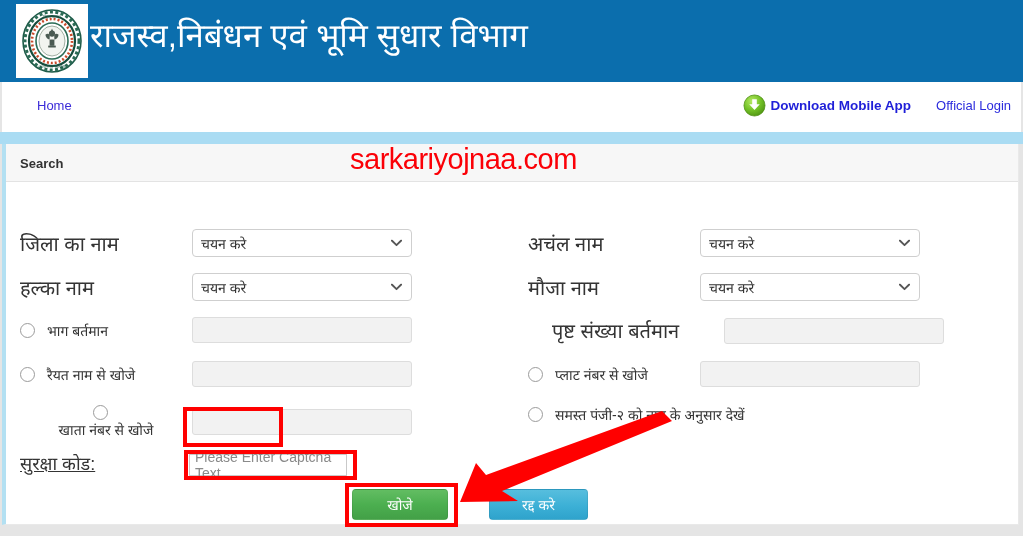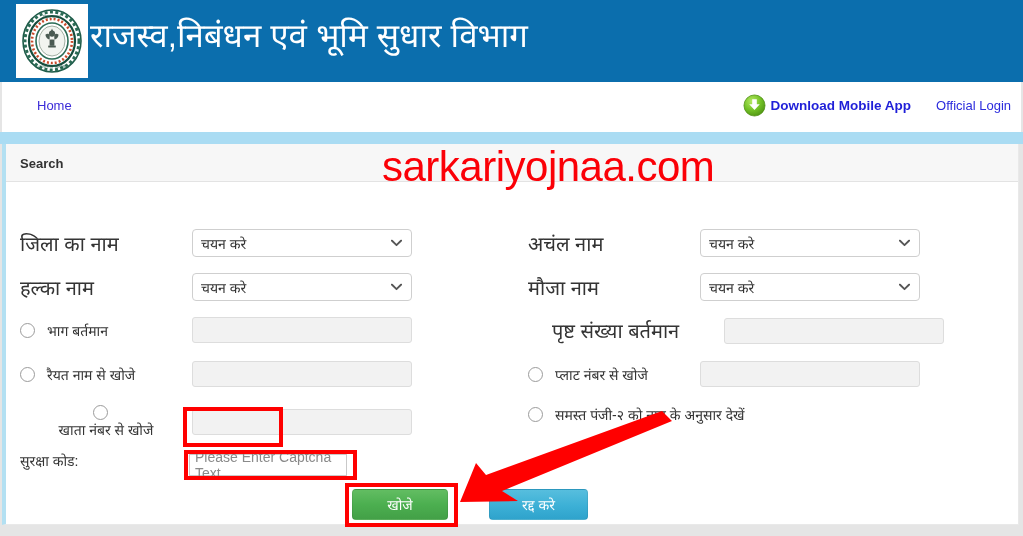--- a/index.html
+++ b/index.html
@@ -115,22 +115,22 @@
     position: absolute;
     left: 14px; top: 12px;
     font-size: 13px;
     color: #333333;
     font-weight: bold;
   }
 
   
   .watermark {
     position: absolute;
-    left: 382px; top: 143px;
-    font-size: 42px;
+    left: 350px; top: 143px;
+    font-size: 29px;
     color: #fb0007;
     font-family: "Liberation Sans", sans-serif;
     white-space: nowrap;
     letter-spacing: -0.5px;
   }
 
   
   .form-area {
     position: absolute;
     left: 0; top: 39px;
@@ -187,22 +187,23 @@
     border: 1px solid #dddddd;
     border-radius: 3px;
     background: #f2f2f2;
     box-sizing: border-box;
   }
 
   
   .captcha-label {
     position: absolute;
     left: 14px; top: 268px;
-    font-size: 14px;
+    font-size: 18px;
     color: #343434;
+    text-decoration: underline;
   }
   .captcha-img {
     position: absolute;
     left: 192px; top: 267px;
     width: 86px; height: 30px;
     background:
       radial-gradient(circle at 18% 28%, #4a6b2a 0 9px, transparent 10px),
       radial-gradient(circle at 72% 72%, #3d5c22 0 12px, transparent 13px),
       radial-gradient(circle at 88% 20%, #55763a 0 8px, transparent 9px),
       radial-gradient(circle at 35% 85%, #2d4718 0 10px, transparent 11px),

